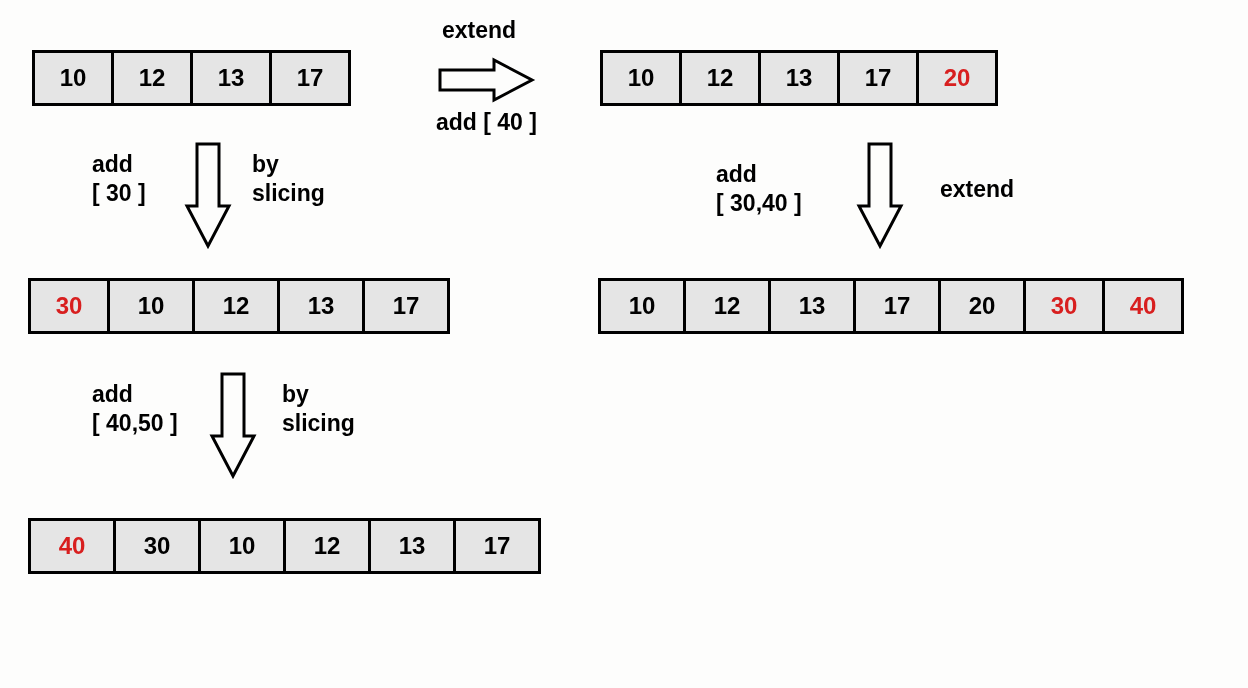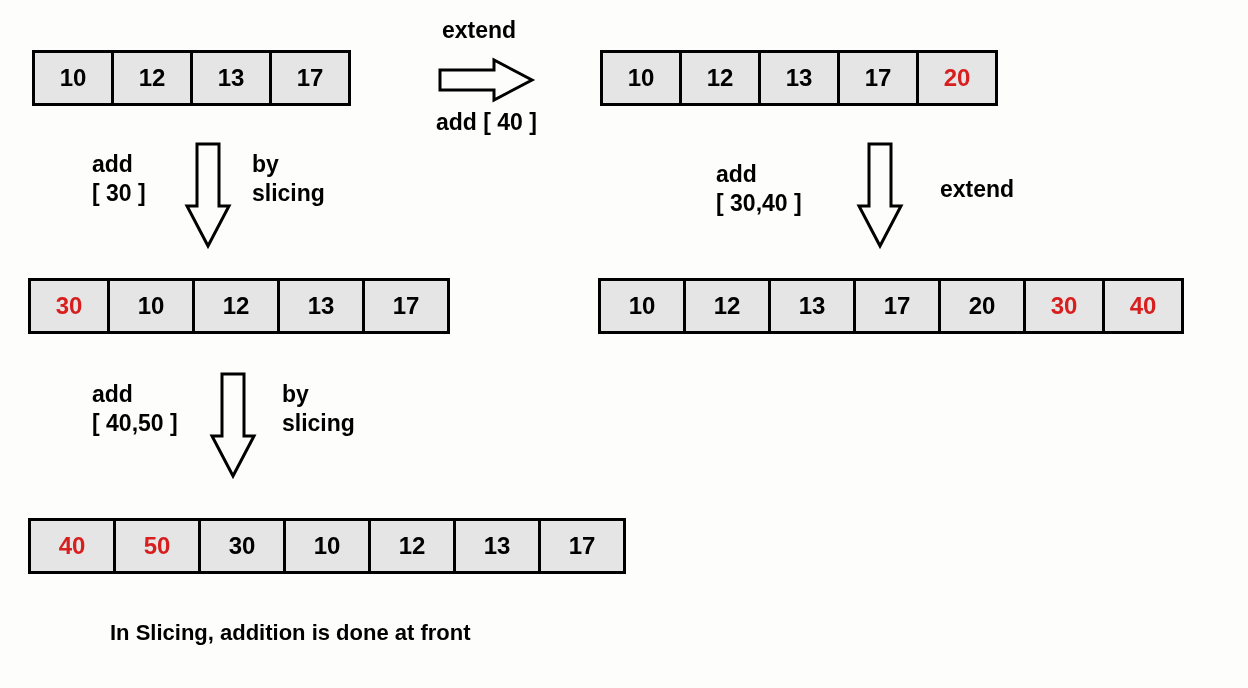--- a/index.html
+++ b/index.html
@@ -74,21 +74,20 @@
   <div class="cell" style="width:88px;height:56px;">12</div>
   <div class="cell" style="width:88px;height:56px;">13</div>
   <div class="cell" style="width:88px;height:56px;">17</div>
   <div class="cell" style="width:88px;height:56px;">20</div>
   <div class="cell red" style="width:82px;height:56px;">30</div>
   <div class="cell red" style="width:82px;height:56px;">40</div>
 </div>
 
 <div class="array" style="left:28px; top:518px;">
   <div class="cell red" style="width:88px;height:56px;">40</div>
-  <div class="cell red" style="width:88px;height:56px;">50</div>
   <div class="cell" style="width:88px;height:56px;">30</div>
   <div class="cell" style="width:88px;height:56px;">10</div>
   <div class="cell" style="width:88px;height:56px;">12</div>
   <div class="cell" style="width:88px;height:56px;">13</div>
   <div class="cell" style="width:88px;height:56px;">17</div>
 </div>
 
 <svg class="arrow" style="left:436px; top:56px;" width="100" height="48">
   <polygon points="4,14 58,14 58,4 96,24 58,44 58,34 4,34" fill="#fdfdfc" stroke="#000" stroke-width="3"></polygon>
 </svg>
@@ -115,15 +114,14 @@
 
 <div class="label" style="left:716px; top:160px; white-space:pre;">add
 [ 30,40 ]</div>
 <div class="label" style="left:940px; top:175px;">extend</div>
 
 <div class="label" style="left:92px; top:380px; white-space:pre;">add
 [ 40,50 ]</div>
 <div class="label" style="left:282px; top:380px; white-space:pre;">by
 slicing</div>
 
-<div class="caption" style="left:110px; top:620px;">In Slicing, addition is done at front</div>
 
 </div>
 
 </body></html>

